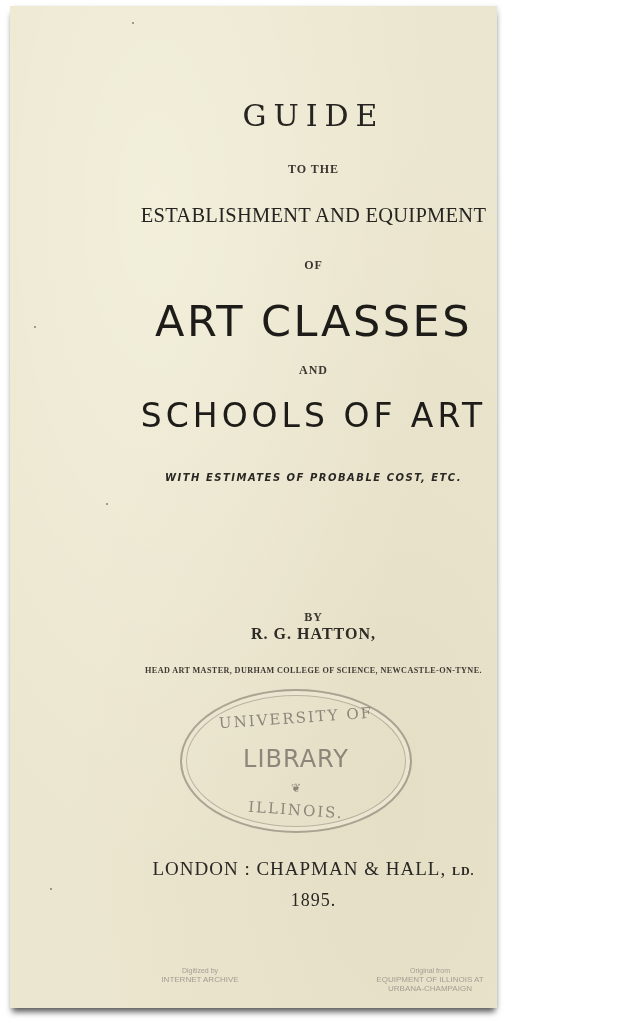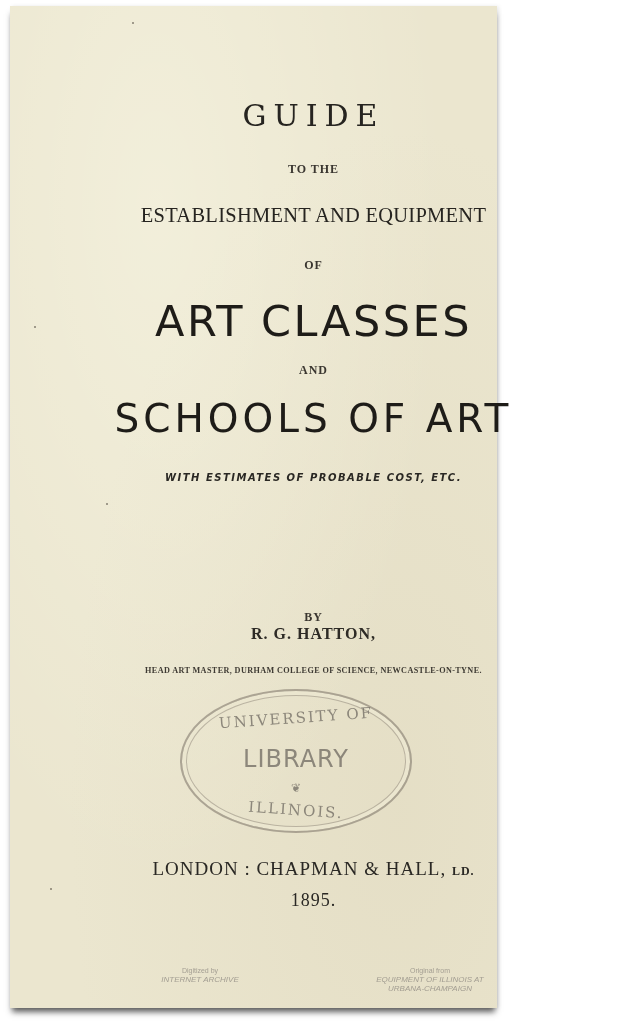--- a/index.html
+++ b/index.html
@@ -62,21 +62,21 @@
     .of { top: 252px; }
     .art-classes {
       top: 290px;
       font-size: 43px;
       letter-spacing: 2.5px;
       color: #1e1c18;
     }
     .and { top: 357px; }
     .schools {
       top: 390px;
-      font-size: 39px;
+      font-size: 33px;
       letter-spacing: 4px;
       color: #1e1c18;
     }
     .with {
       top: 466px;
       font-size: 10px;
       font-style: italic;
       font-weight: bold;
       letter-spacing: 1.5px;
       color: #2a2824;
@@ -157,21 +157,21 @@
     .footer-note {
       position: absolute;
       text-align: center;
       color: rgba(150,146,136,0.85);
       font-family: "Liberation Sans", "DejaVu Sans", sans-serif;
       font-size: 7px;
       line-height: 9px;
     }
     .footer-left { left: 130px; top: 960px; width: 120px; }
     .footer-right { left: 350px; top: 960px; width: 140px; }
-    .footer-note .big { font-size: 8px; font-style: italic; }
+    .footer-note .big { font-size: 8px; }
     .speck {
       position: absolute;
       width: 2px;
       height: 2px;
       background: rgba(60,55,45,0.6);
       border-radius: 50%;
     }
   </style>
 </head>
 <body>

